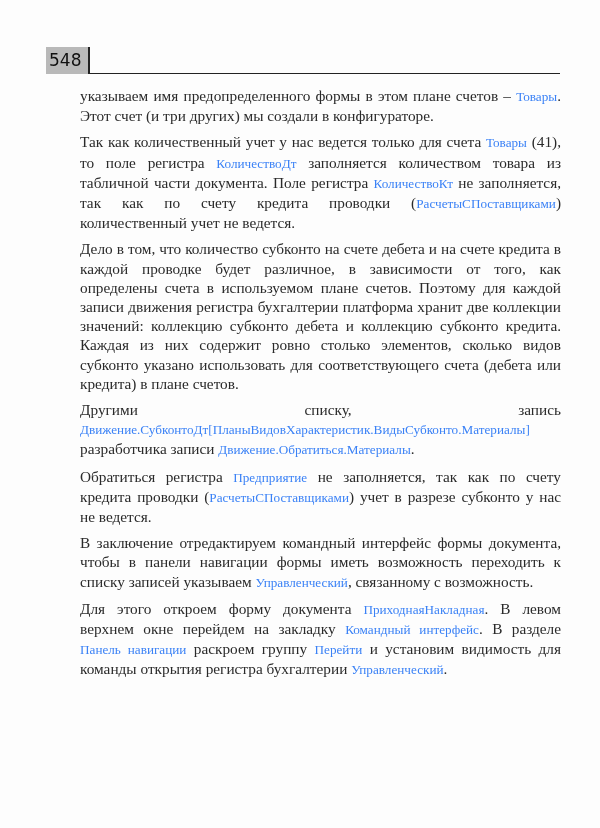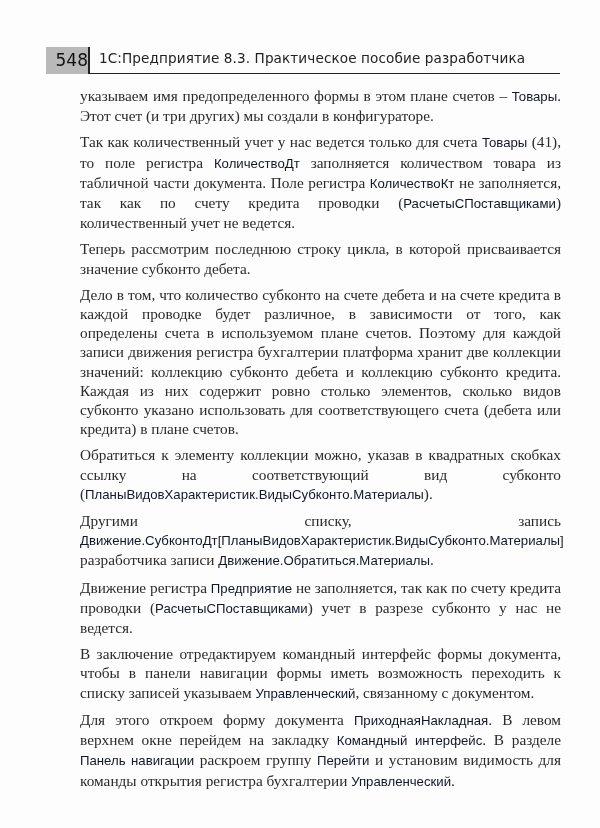--- a/index.html
+++ b/index.html
@@ -1,40 +1,37 @@
 <!DOCTYPE html>
 <html><head>
 <meta charset="utf-8">
 <style>
   html, body { margin: 0; padding: 0; background: #ffffff; }
   body { width: 600px; height: 828px; position: relative; overflow: hidden; }
   .page { position: absolute; left: 0; top: 0; width: 600px; height: 828px; background: #fdfdfd; }
   .header { position: absolute; left: 46px; top: 47px; width: 514px; height: 26px; border-bottom: 1.5px solid #222; }
   .page-num { position: absolute; left: 0; top: 0; width: 42px; height: 27px; background: #b9b9b9; color: #111;
-    font-family: "DejaVu Sans", sans-serif; font-size: 17px; line-height: 27px; text-align: right; padding-left: 3px; box-sizing: border-box; }
+    font-family: "DejaVu Sans", sans-serif; font-size: 17px; line-height: 27px; text-align: left; padding-left: 3px; box-sizing: border-box; }
   .page-num-bar { position: absolute; left: 42px; top: 0; width: 2px; height: 27px; background: #222; }
   .running-title { position: absolute; left: 53px; top: 3px; font-family: "DejaVu Sans", sans-serif; font-size: 13.6px; color: #222; white-space: nowrap; letter-spacing: 0.1px; }
   .body { position: absolute; left: 80px; top: 86px; width: 481px; font-family: "Liberation Serif", serif; font-size: 15.3px; line-height: 19.2px; color: #2a2a2a; }
   .body p { margin: 0 0 7px 0; text-align: justify; }
-  .code { font-family: Liberation Sans, sans-serif; font-size: 13.2px; color: #0f172a; }
+  .code { font-family: Liberation Serif, serif; font-size: 13.2px; color: #3b82f6; }
 </style>
 </head>
 <body>
 
 <div class="page">
   <div class="header">
     <div class="page-num">548</div>
     <div class="page-num-bar"></div>
-    <div class="running-title">1С:Предприятие 8.3. Практическое пособие разработчика</div>
   </div>
 
   <div class="body" id="body">
       <p><span>указываем имя предопределенного формы в этом плане счетов – </span><span class="code">Товары</span><span>. Этот счет (и три других) мы создали в конфигураторе.</span></p>
       <p><span>Так как количественный учет у нас ведется только для счета </span><span class="code">Товары</span><span> (41), то поле регистра </span><span class="code">КоличествоДт</span><span> заполняется количеством товара из табличной части документа. Поле регистра </span><span class="code">КоличествоКт</span><span> не заполняется, так как по счету кредита проводки (</span><span class="code">РасчетыСПоставщиками</span><span>) количественный учет не ведется.</span></p>
-      <p><span>Теперь рассмотрим последнюю строку цикла, в которой присваивается значение субконто дебета.</span></p>
       <p><span>Дело в том, что количество субконто на счете дебета и на счете кредита в каждой проводке будет различное, в зависимости от того, как определены счета в используемом плане счетов. Поэтому для каждой записи движения регистра бухгалтерии платформа хранит две коллекции значений: коллекцию субконто дебета и коллекцию субконто кредита. Каждая из них содержит ровно столько элементов, сколько видов субконто указано использовать для соответствующего счета (дебета или кредита) в плане счетов.</span></p>
-      <p><span>Обратиться к элементу коллекции можно, указав в квадратных скобках ссылку на соответствующий вид субконто (</span><span class="code">ПланыВидовХарактеристик.ВидыСубконто.Материалы</span><span>).</span></p>
       <p><span>Другими списку, запись </span><span class="code">Движение.СубконтоДт[ПланыВидовХарактеристик.ВидыСубконто.Материалы]</span><span> разработчика записи </span><span class="code">Движение.Обратиться.Материалы</span><span>.</span></p>
-      <p><span>Движение регистра </span><span class="code">Предприятие</span><span> не заполняется, так как по счету кредита проводки (</span><span class="code">РасчетыСПоставщиками</span><span>) учет в разрезе субконто у нас не ведется.</span></p>
-      <p><span>В заключение отредактируем командный интерфейс формы документа, чтобы в панели навигации формы иметь возможность переходить к списку записей указываем </span><span class="code">Управленческий</span><span>, связанному с документом.</span></p>
+      <p><span>Обратиться регистра </span><span class="code">Предприятие</span><span> не заполняется, так как по счету кредита проводки (</span><span class="code">РасчетыСПоставщиками</span><span>) учет в разрезе субконто у нас не ведется.</span></p>
+      <p><span>В заключение отредактируем командный интерфейс формы документа, чтобы в панели навигации формы иметь возможность переходить к списку записей указываем </span><span class="code">Управленческий</span><span>, связанному с возможность.</span></p>
       <p><span>Для этого откроем форму документа </span><span class="code">ПриходнаяНакладная</span><span>. В левом верхнем окне перейдем на закладку </span><span class="code">Командный интерфейс</span><span>. В разделе </span><span class="code">Панель навигации</span><span> раскроем группу </span><span class="code">Перейти</span><span> и установим видимость для команды открытия регистра бухгалтерии </span><span class="code">Управленческий</span><span>.</span></p>
     </div>
 </div>
 
 </body></html>

